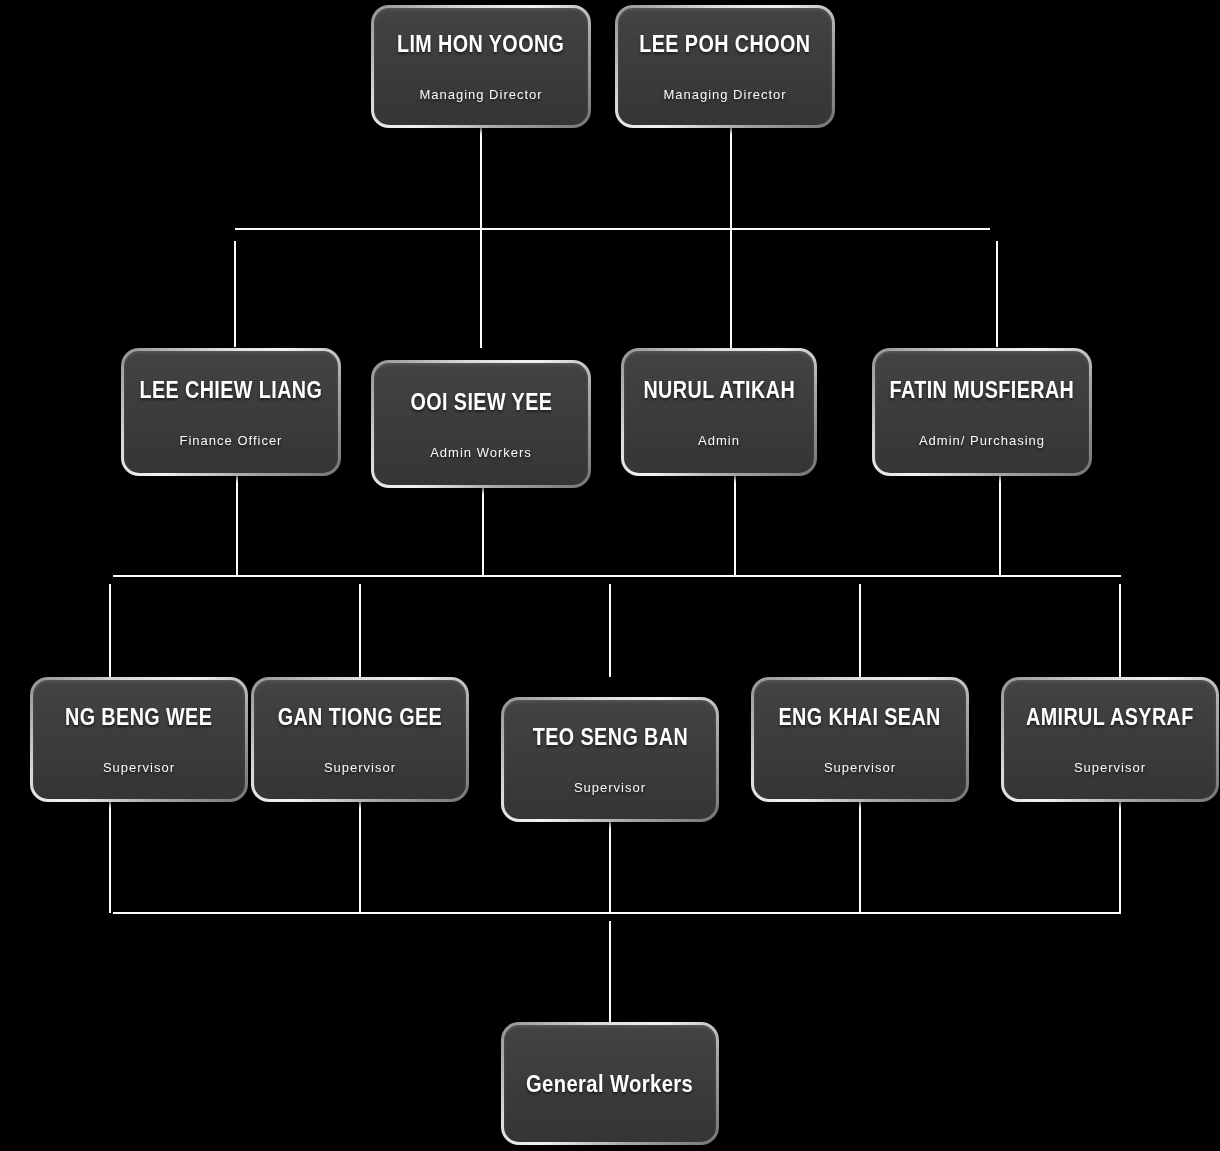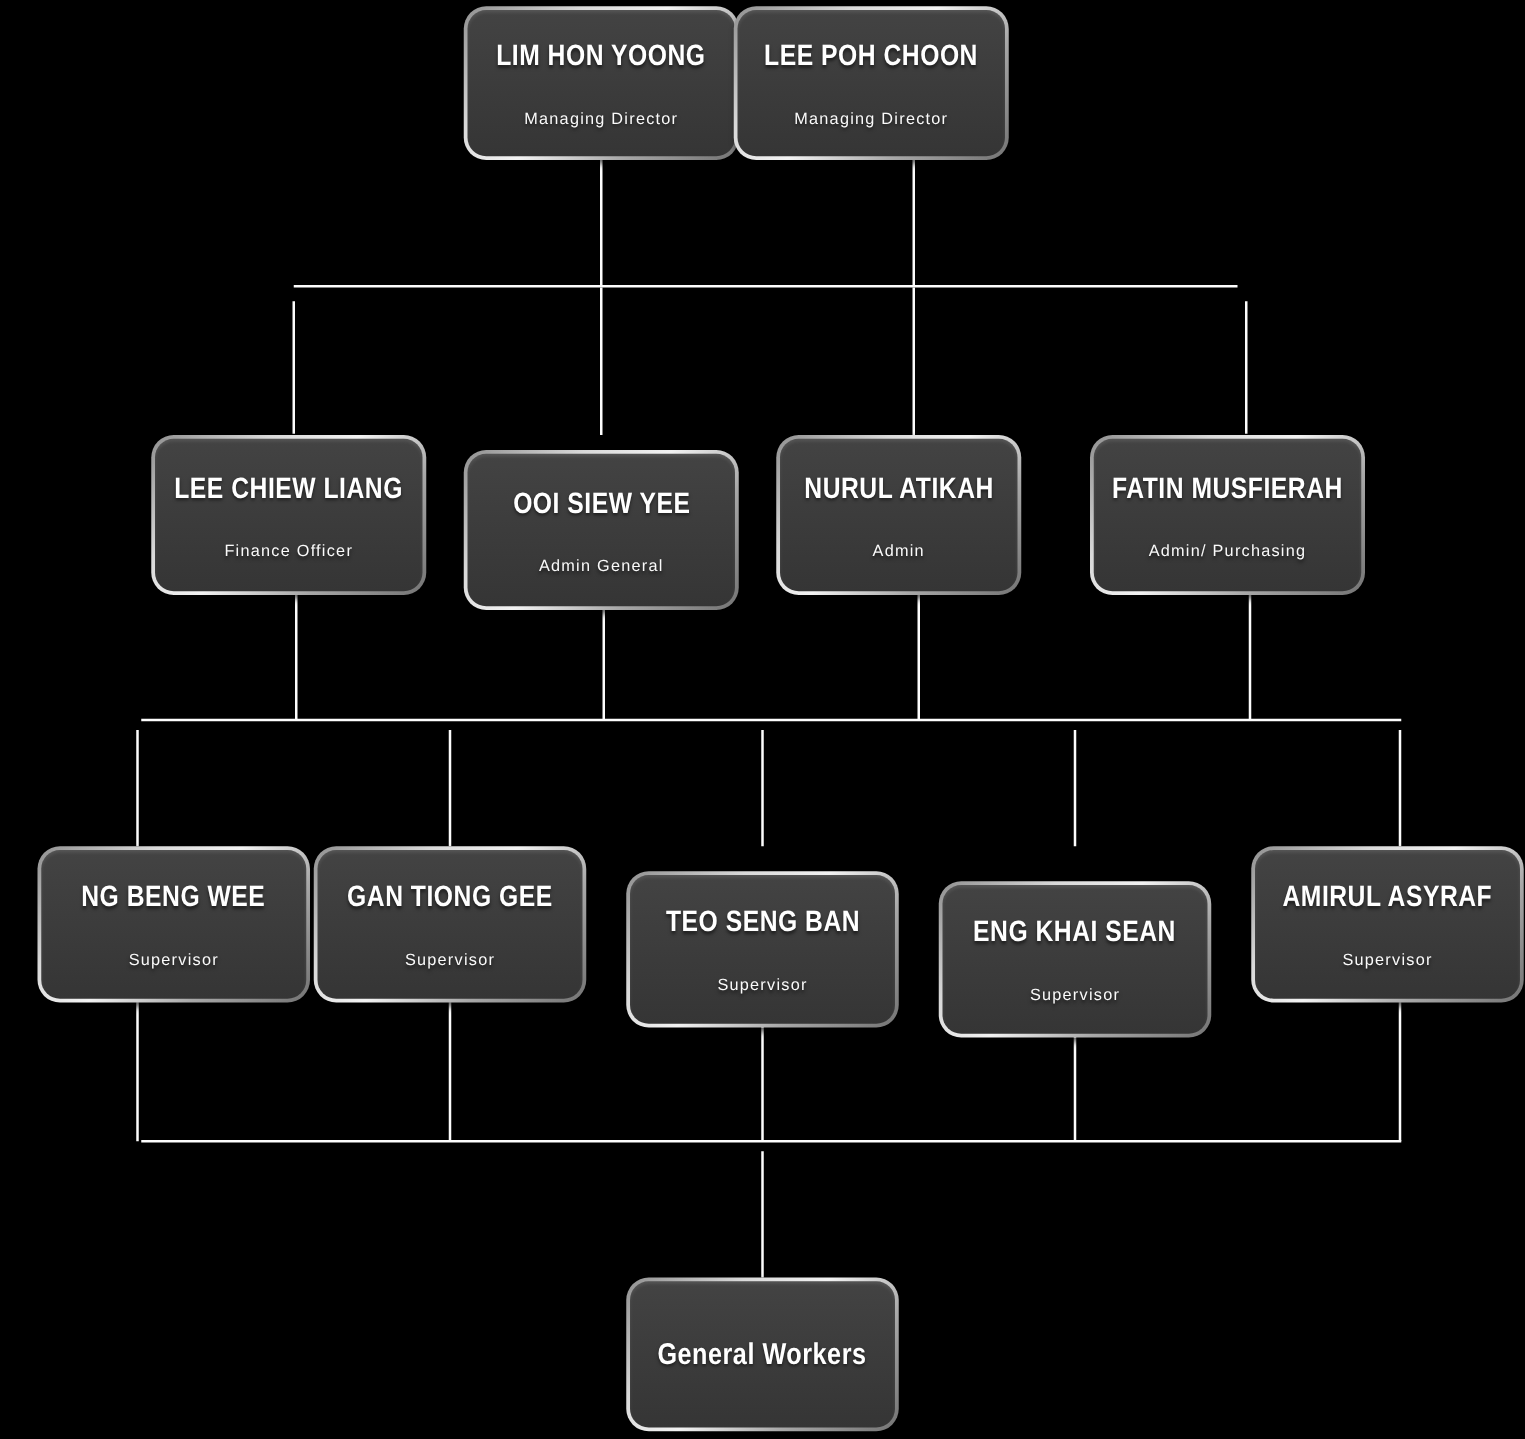--- a/index.html
+++ b/index.html
@@ -61,31 +61,31 @@
     color: #fafafa;
     font-size: 13px;
     font-weight: 400;
     letter-spacing: 1px;
     white-space: nowrap;
     text-shadow: 0 2px 3px rgba(0,0,0,0.55);
   }
 
   
   #n-md1 { left: 371px; top: 5px;    width: 220px; height: 123px; }
-  #n-md2 { left: 587px; top: 5px;    width: 220px; height: 123px; }
+  #n-md2 { left: 615px; top: 5px;    width: 220px; height: 123px; }
 
   #n-finance       { left: 121px; top: 348px; width: 220px; height: 128px; }
   #n-admin-officer { left: 371px; top: 348px; width: 220px; height: 128px; margin-top: 12px; }
   #n-admin         { left: 621px; top: 348px; width: 196px; height: 128px; }
   #n-stock         { left: 872px; top: 348px; width: 220px; height: 128px; }
 
   #n-sup1 { left: 2px;    top: 677px; width: 218px; height: 125px; margin-left: 28px; }
   #n-sup2 { left: 251px;  top: 677px; width: 218px; height: 125px; }
   #n-sup3 { left: 501px;  top: 677px; width: 218px; height: 125px; margin-top: 20px; }
-  #n-sup4 { left: 751px;  top: 677px; width: 218px; height: 125px; margin-top: 28px; }
+  #n-sup4 { left: 751px;  top: 677px; width: 218px; height: 125px; }
   #n-sup5 { left: 1001px; top: 677px; width: 218px; height: 125px; }
 
   #n-gw   { left: 501px; top: 1022px; width: 218px; height: 123px; }
   #n-gw .node-inner { gap: 0; }
 </style>
 </head>
 <body>
 
 <div class="canvas">
 
@@ -131,21 +131,21 @@
 
   <div class="node" id="n-finance">
     <div class="node-inner">
       <span class="node-name">LEE CHIEW LIANG</span>
       <span class="node-title">Finance Officer</span>
     </div>
   </div>
   <div class="node" id="n-admin-officer">
     <div class="node-inner">
       <span class="node-name">OOI SIEW YEE</span>
-      <span class="node-title">Admin General</span>
+      <span class="node-title">Admin Workers</span>
     </div>
   </div>
   <div class="node" id="n-admin">
     <div class="node-inner">
       <span class="node-name">NURUL ATIKAH</span>
       <span class="node-title">Admin</span>
     </div>
   </div>
   <div class="node" id="n-stock">
     <div class="node-inner">

